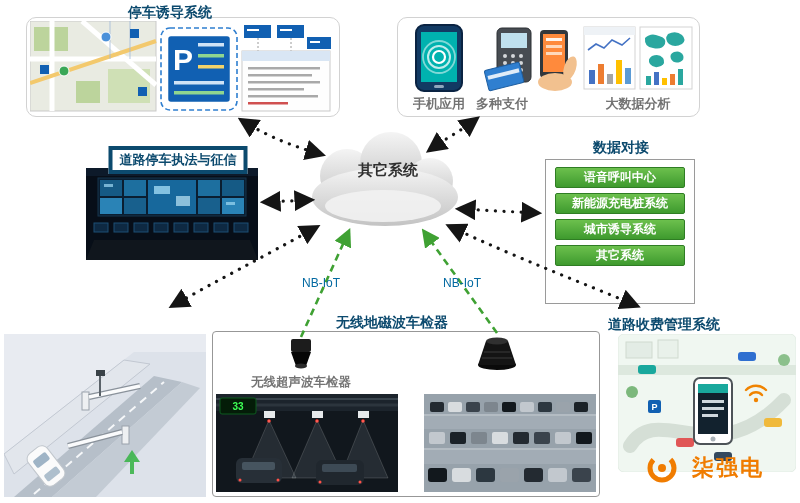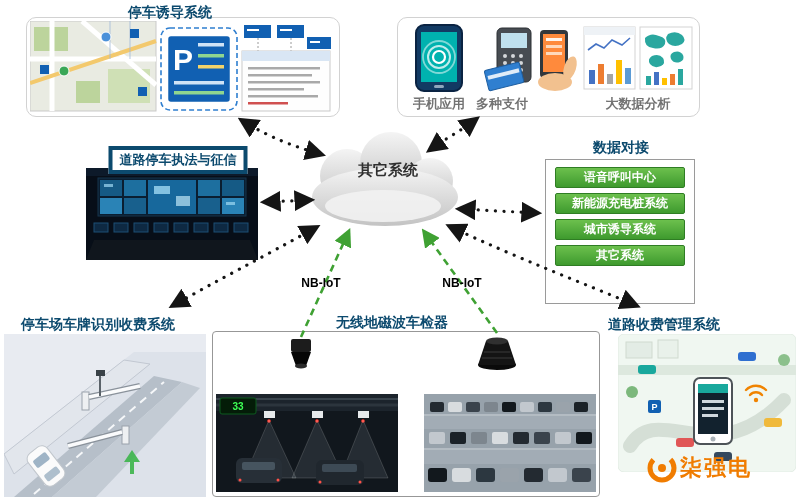--- a/index.html
+++ b/index.html
@@ -10,22 +10,22 @@
   .t{position:absolute;transform:translateX(-50%);font-weight:bold;font-size:14px;color:#0c4a6e;white-space:nowrap;z-index:4}
   .t-red{border:4px solid #0c4a6e;padding:1px 7px;background:#fff;font-size:13px}
   #overlay{position:absolute;left:0;top:0;z-index:3;pointer-events:none}
   .cloud-title{position:absolute;left:388px;top:161px;transform:translateX(-50%);font-weight:bold;font-size:15px;color:#2f2f2f;z-index:4;white-space:nowrap}
   .data-box{position:absolute;left:545px;top:159px;width:150px;height:145px;border:1px solid #9a9a9a;background:#fff;padding:7px 9px;z-index:2;box-sizing:border-box}
   .data-item{height:21px;line-height:19px;margin-bottom:5px;text-align:center;color:#fff;font-size:12px;font-weight:bold;background:linear-gradient(180deg,#6cc04d,#3e9a2e);border:1px solid #2f7d24;border-radius:2px;box-sizing:border-box}
   .data-item:last-child{margin-bottom:12px}
   .coll-box{position:absolute;left:212px;top:331px;width:388px;height:166px;border:1px solid #979797;border-radius:4px;background:#fff;z-index:2;box-sizing:border-box}
   .smart-label,.det-label{position:absolute;transform:translateX(-50%);font-weight:bold;font-size:13px;color:#737373;white-space:nowrap;z-index:4}
   .det-label{font-size:12.5px}
-  .nbiot{position:absolute;transform:translateX(-50%);font-weight:bold;font-size:12px;color:#000000;z-index:4;white-space:nowrap}
-  .logo{position:absolute;left:646px;top:452px;display:flex;align-items:center;gap:2px;z-index:5}
+  .nbiot{position:absolute;transform:translateX(-50%);font-weight:normal;font-size:12px;color:#0369a1;z-index:4;white-space:nowrap}
+  .logo{position:absolute;left:646px;top:452px;display:flex;align-items:center;gap:14px;z-index:5}
   .logo-text{font-size:22px;font-weight:bold;color:#f07c00;letter-spacing:2px}
 </style>
 </head>
 <body>
 
 <div id="stage">
 
   <div class="frame" style="left:26px;top:17px;width:312px;height:98px"></div>
   <div class="frame" style="left:397px;top:17px;width:301px;height:98px"></div>
 
@@ -59,21 +59,20 @@
     </g>
     <g fill="none" stroke="#3fa133" stroke-width="2.6" stroke-dasharray="7 5">
       <path d="M301,337 L348,233" marker-end="url(#ag)"></path>
       <path d="M497,333 L425,233" marker-end="url(#ag)"></path>
     </g>
   </svg>
 
   <div class="t" style="left:170px;top:4px">停车诱导系统</div>
   <div class="t t-red" style="left:178px;top:146px">道路停车执法与征信</div>
   <div class="t" style="left:621px;top:139px">数据对接</div>
-  <div class="t" style="left:98px;top:316px">停车场车牌识别收费系统</div>
   <div class="t" style="left:392px;top:314px">无线地磁波车检器</div>
   <div class="t" style="left:664px;top:316px">道路收费管理系统</div>
   <div class="cloud-title">其它系统</div>
 
   <svg class="sec" style="left:30px;top:21px" width="304" height="92">
     <g>
       <rect x="0" y="0" width="126" height="90" fill="#e9ebe2" stroke="#c9c9c9"></rect>
       <rect x="4" y="6" width="34" height="24" fill="#bcd49c"></rect>
       <rect x="78" y="48" width="42" height="34" fill="#cfe0b5"></rect>
       <rect x="46" y="60" width="24" height="22" fill="#bcd49c"></rect>
@@ -259,20 +258,21 @@
     <polygon points="8,16 28,16 23,30 13,30" fill="#060606"></polygon>
     <ellipse cx="18" cy="30" rx="6" ry="2.5" fill="#2b2b2b"></ellipse>
   </svg>
   <svg class="sec" style="left:474px;top:332px" width="46" height="40">
     <ellipse cx="23" cy="33" rx="19" ry="5" fill="#0a0a0a"></ellipse>
     <polygon points="4,33 42,33 34,9 12,9" fill="#141414"></polygon>
     <ellipse cx="23" cy="9" rx="11" ry="3.5" fill="#303030"></ellipse>
     <path d="M8,26 H38 M10,20 H36" stroke="#2e2e2e" stroke-width="1.5" fill="none"></path>
   </svg>
 
+  <div class="det-label" style="left:301px;top:374px">无线超声波车检器</div>
 
   <svg class="sec" style="left:216px;top:394px" width="182" height="98">
     <rect width="182" height="98" fill="#11171d"></rect>
     <rect width="182" height="17" fill="#1c242c"></rect>
     <line x1="0" y1="5" x2="182" y2="5" stroke="#39444d" stroke-width="2"></line>
     <line x1="0" y1="11" x2="182" y2="11" stroke="#2c353d" stroke-width="3"></line>
     <g>
       <rect x="48" y="17" width="11" height="7" fill="#e6e9eb"></rect>
         <circle cx="53" cy="27" r="1.8" fill="#ff3b30"></circle>
       <rect x="96" y="17" width="11" height="7" fill="#e6e9eb"></rect>

